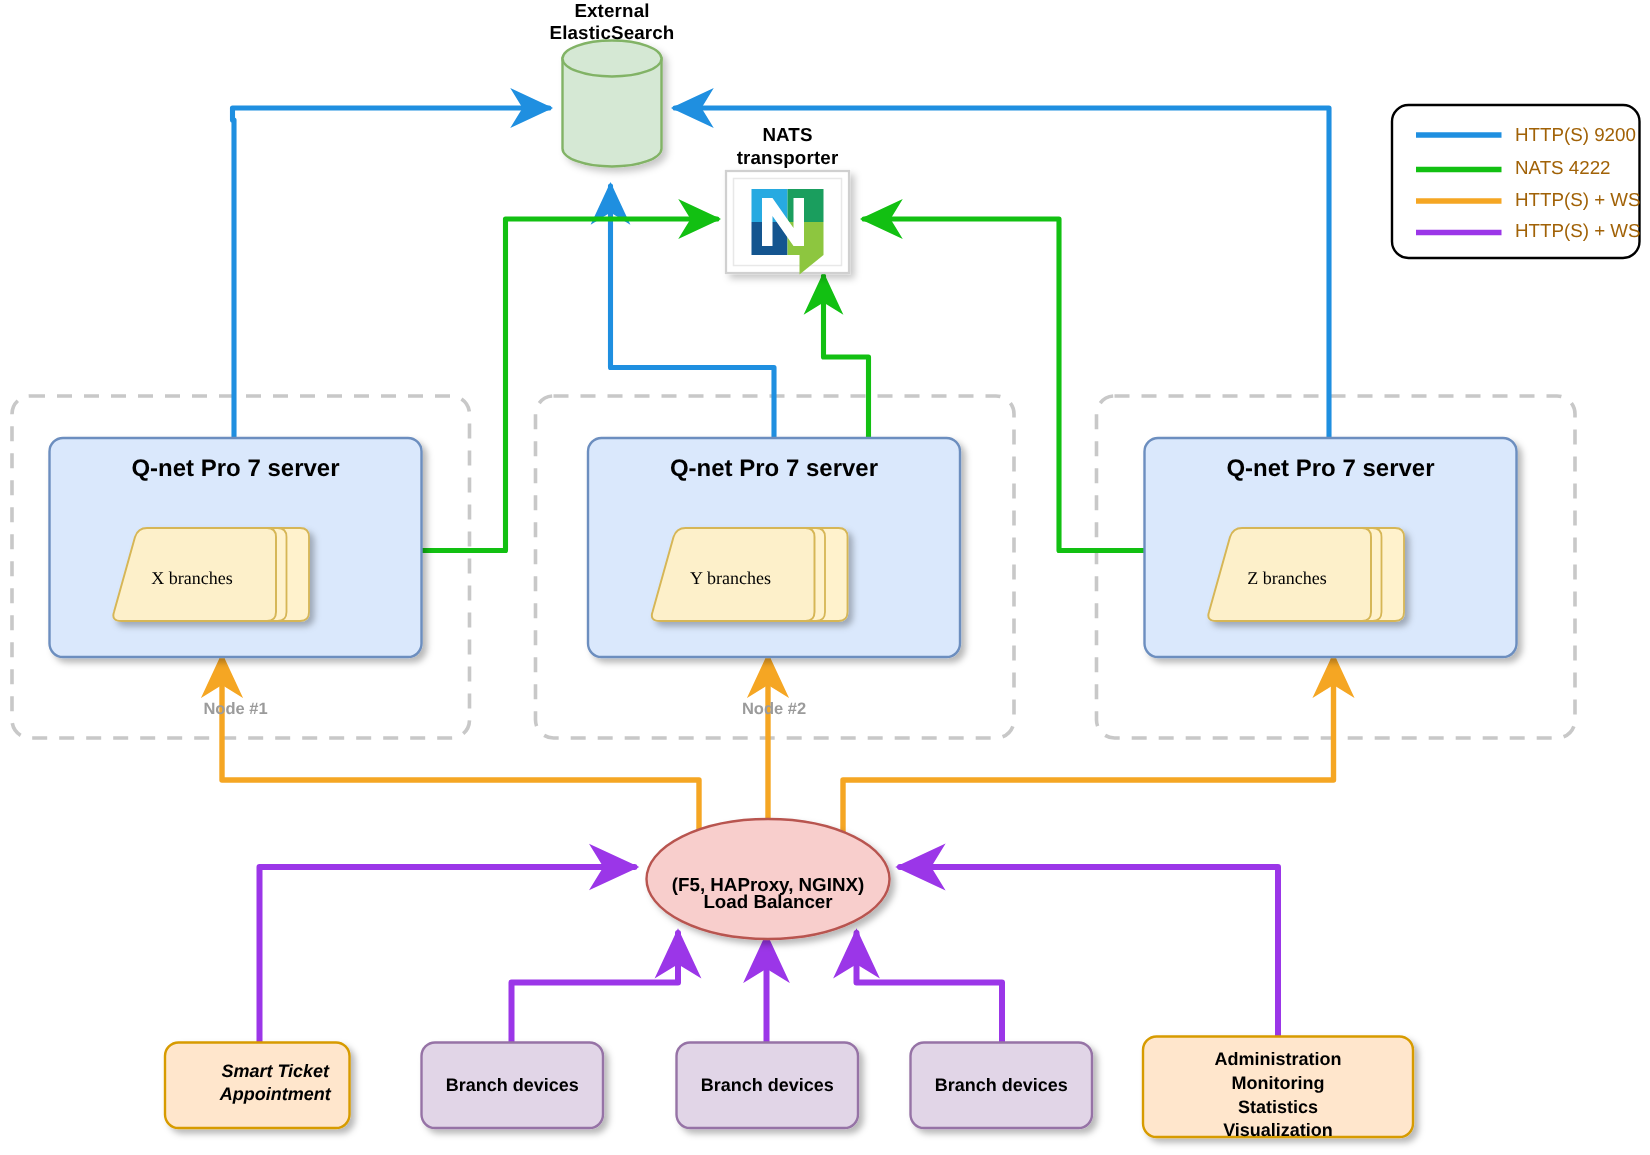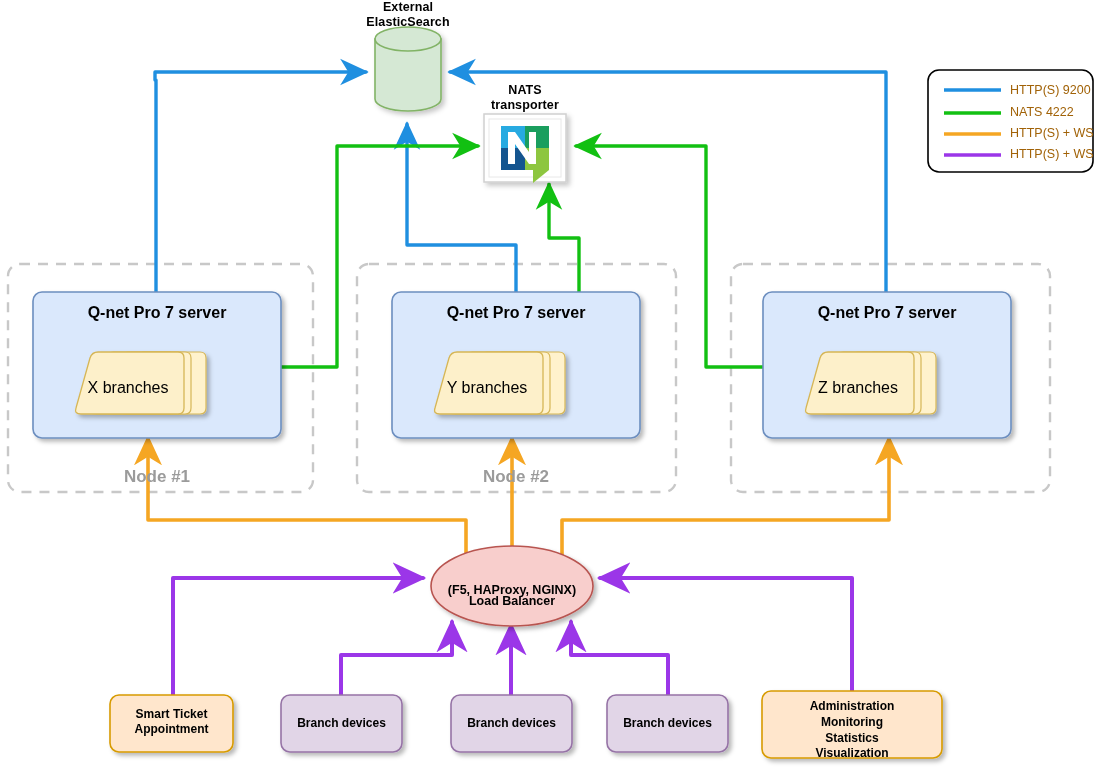--- a/index.html
+++ b/index.html
@@ -38,25 +38,26 @@
   .ttl-top {
     font-size: 12.5px;
     font-weight: bold;
     letter-spacing: .1px;
   }
   .srv-title {
     font-size: 16px;
     font-weight: bold;
   }
   .branch-text {
-    font-size: 16px;
+    font-size: 12px;
     font-weight: normal;
+    font-family: Liberation Serif, serif;
   }
   .node-label {
-    font-size: 17px;
+    font-size: 11px;
     font-weight: bold;
     color: #9b9b9b;
   }
   .lb-text {
     font-size: 12.5px;
     font-weight: bold;
   }
   .box-text {
     font-size: 12px;
     font-weight: bold;
@@ -228,21 +229,21 @@
   <div class="lbl srv-title" style="left:392px; top:303px; width:248px;">Q-net Pro 7 server</div>
   <div class="lbl branch-text" style="left:435px; top:378px; width:104px;text-align:center;">Y branches</div>
   <div class="lbl node-label" style="left:392px; top:467px; width:248px;">Node #2</div>
 
   <div class="lbl srv-title" style="left:763px; top:303px; width:248px;">Q-net Pro 7 server</div>
   <div class="lbl branch-text" style="left:806px; top:378px; width:104px;">Z branches</div>
 
   <div class="lbl lb-text" style="left:417px; top:594px; width:190px;">Load Balancer</div>
   <div class="lbl lb-text" style="left:417px; top:583px; width:190px;">(F5, HAProxy, NGINX)</div>
 
-  <div class="lbl box-text" style="left:110px; top:707px; width:123px;">Smart Ticket
+  <div class="lbl box-text" style="left:122px; top:707px; width:123px;font-style:italic;">Smart Ticket
 Appointment</div>
   <div class="lbl box-text" style="left:281px; top:716px; width:121px;">Branch devices</div>
   <div class="lbl box-text" style="left:451px; top:716px; width:121px;">Branch devices</div>
   <div class="lbl box-text" style="left:607px; top:716px; width:121px;">Branch devices</div>
   <div class="lbl box-text" style="left:762px; top:699px; width:180px; line-height:1.32;">Administration
 Monitoring
 Statistics
 Visualization</div>
 
   <div class="legend-text" style="left:1010px; top:83px;">HTTP(S) 9200</div>

